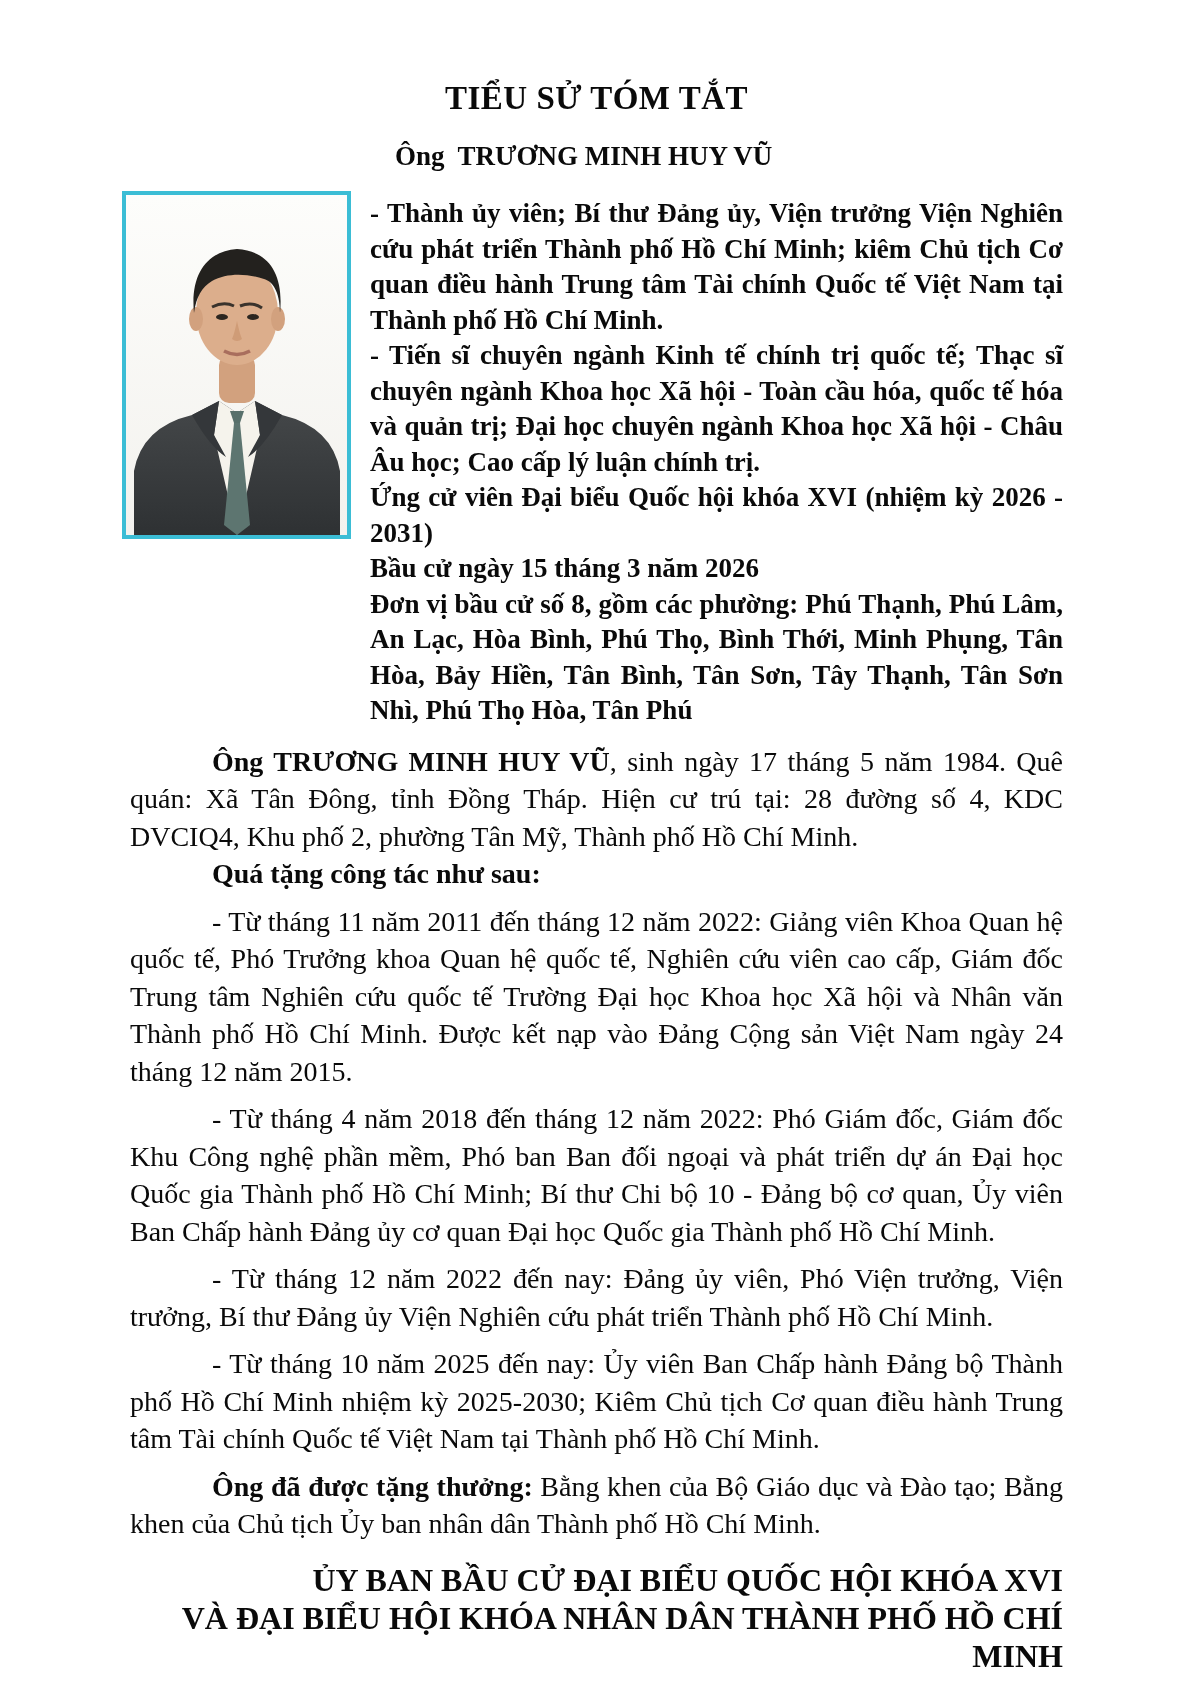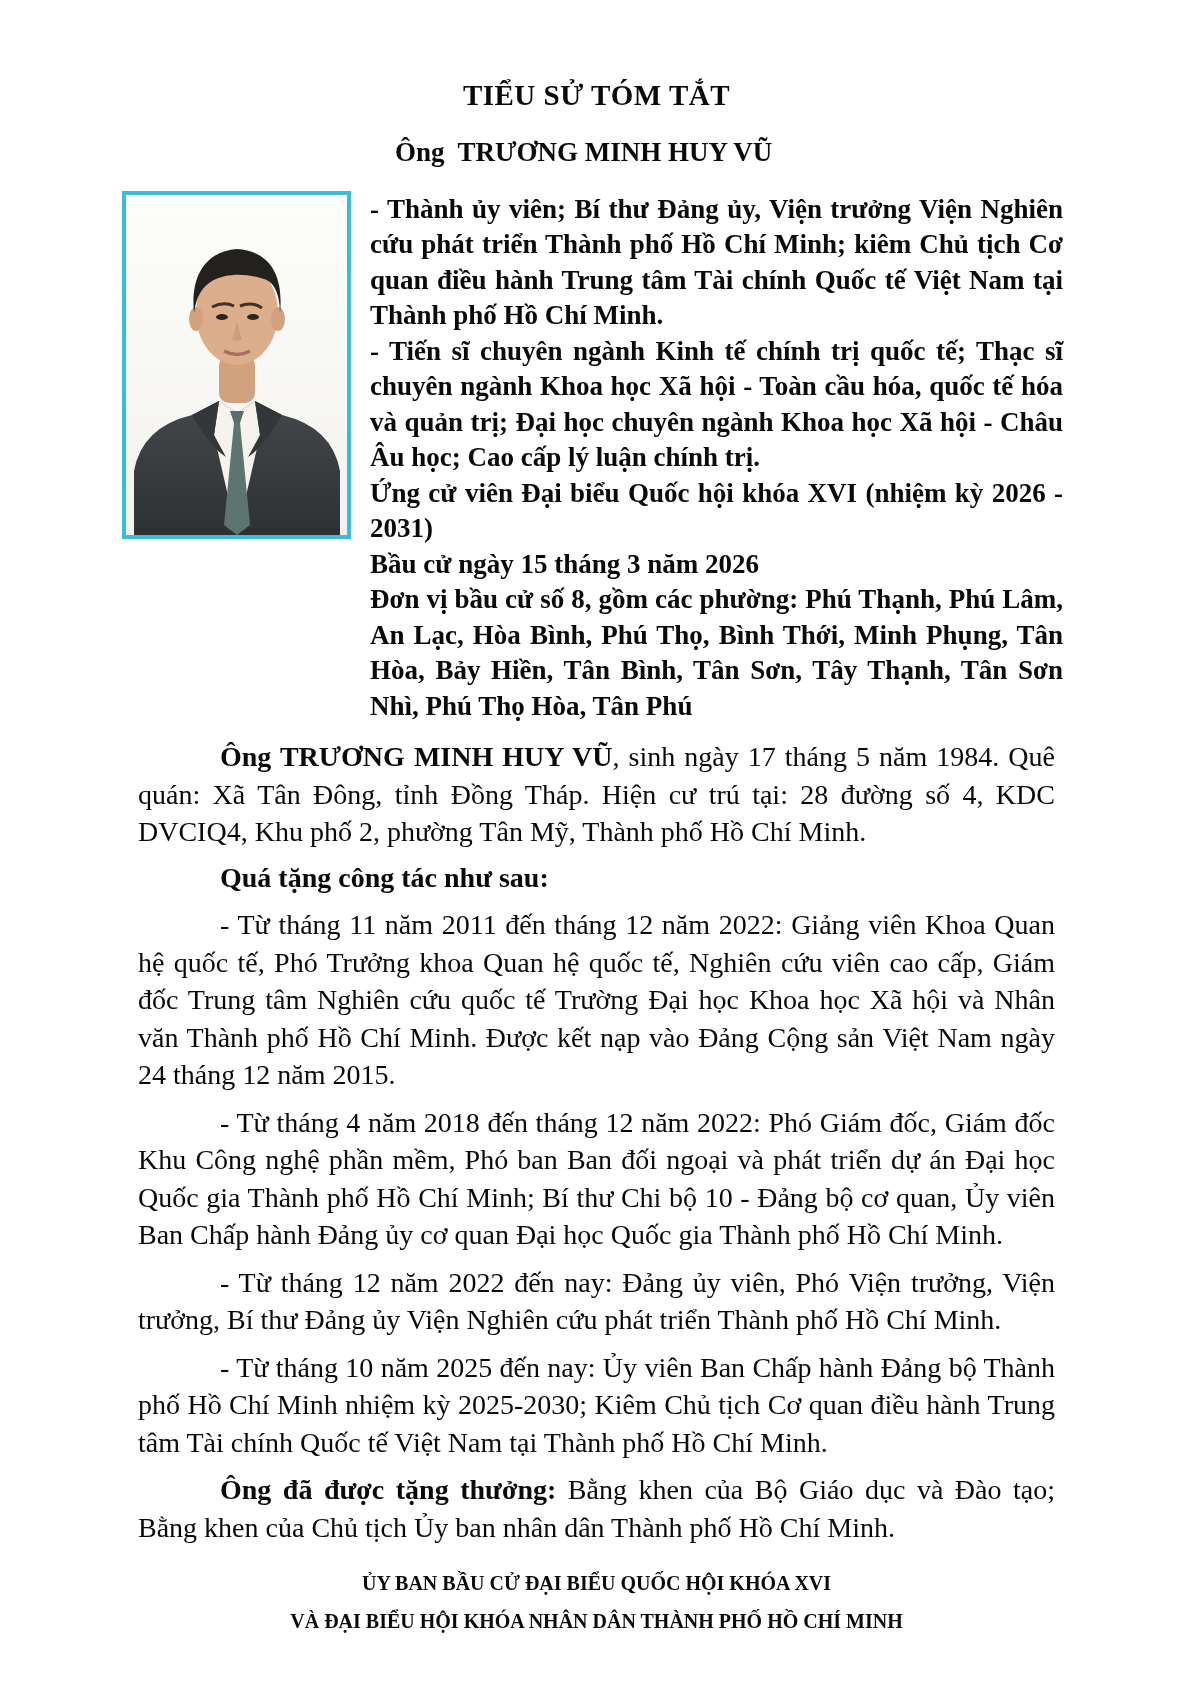--- a/index.html
+++ b/index.html
@@ -8,21 +8,21 @@
     width:1190px;height:1684px;
     box-sizing:border-box;
     padding:80px 127px 0 130px;
     background:#ffffff;
     color:#0a0a0a;
     font-family:"Liberation Serif","DejaVu Serif",serif;
     overflow:hidden;
   }
   .title{
     text-align:center;
-    font-size:29px;
+    font-size:33px;
     font-weight:bold;
     letter-spacing:0.5px;
     line-height:1.1;
   }
   .name-line{
     font-size:27px;
     font-weight:bold;
     margin:25px 0 0 265px;
     white-space:pre;
   }
@@ -39,31 +39,31 @@
     margin-top:24px;
     margin-left:240px;
     font-weight:bold;
     font-size:27px;
     line-height:35.5px;
     text-align:justify;
   }
   .intro p{margin:0;}
   .bio{margin-top:14px;font-size:28px;line-height:37.5px;}
   .bio p{
-    margin:8px;
+    margin:0;
     text-align:justify;
     text-indent:82px;
   }
   .bio p.spaced{margin-top:10px;}
   .b{font-weight:bold;}
   .footer{
     margin-top:18px;
-    text-align:center;
+    text-align:right;
     font-weight:bold;
-    font-size:20px;
+    font-size:32px;
     line-height:38px;
   }
 </style>
 </head>
 <body>
 
 <div class="page">
 
   <div class="title">TIỂU SỬ TÓM TẮT</div>
 

